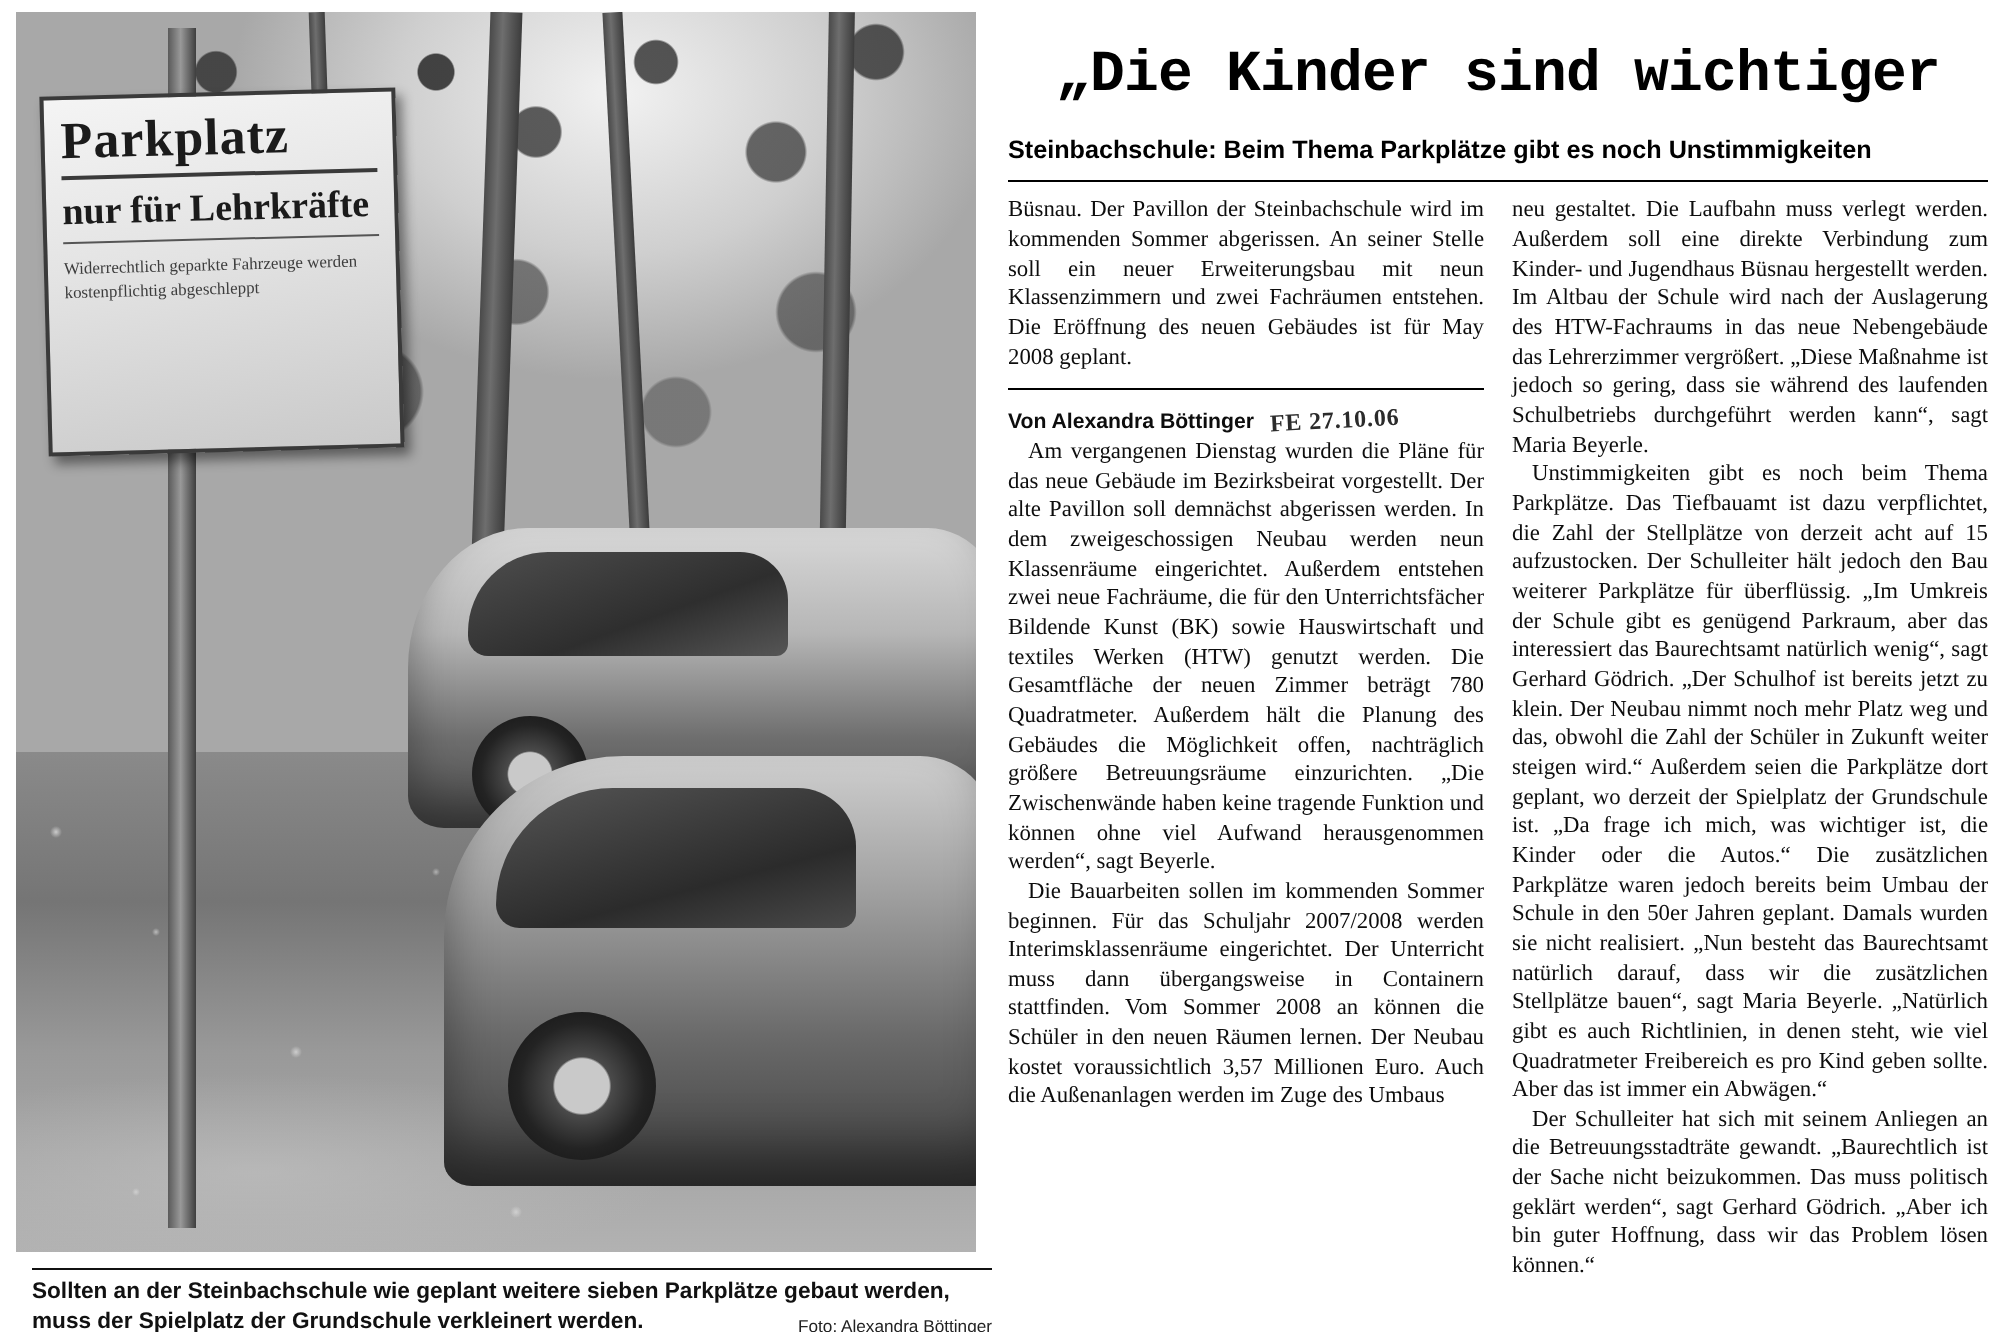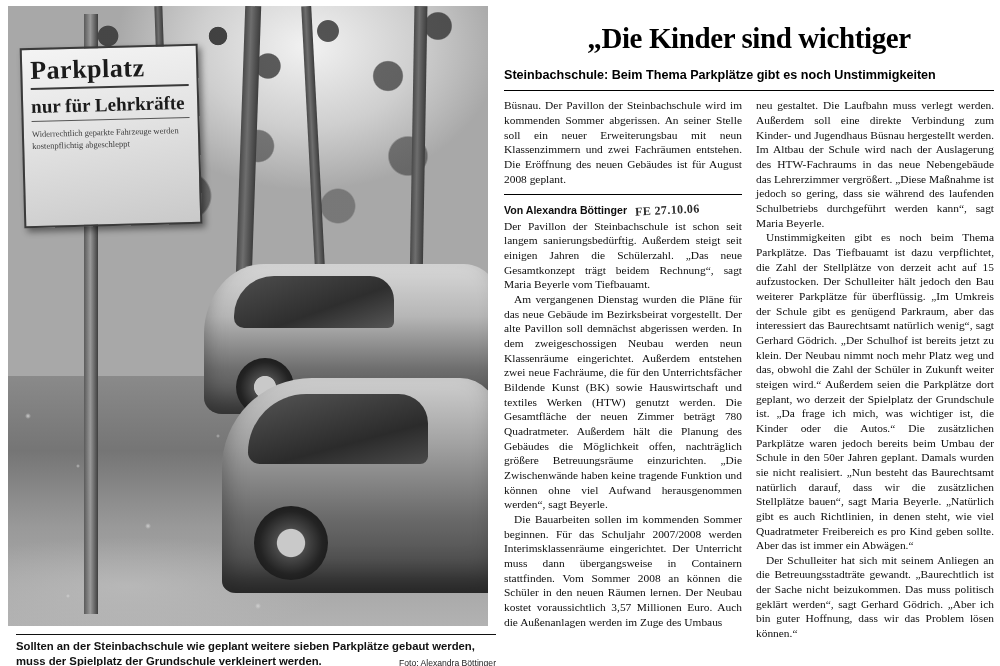--- a/index.html
+++ b/index.html
@@ -189,21 +189,21 @@
   .caption-wrap { position: relative; }
 
   
   .article {
     position: absolute;
     left: 504px;
     top: 10px;
     width: 490px;
   }
   .headline {
-    font-family: Liberation Serif, serif;
+    font-family: Liberation Mono, monospace;
     font-weight: bold;
     font-size: 29px;
     line-height: 1.12;
     text-align: center;
     letter-spacing: -0.4px;
     color: #000;
     margin: 12px 0 0 0;
   }
   .subhead {
     font-family: "Liberation Sans", sans-serif;
@@ -301,28 +301,27 @@
   <div class="article">
     <div class="headline">
       <div>„Die Kinder sind wichtiger</div>
     </div>
     <div class="subhead">Steinbachschule: Beim Thema Parkplätze gibt es noch Unstimmigkeiten</div>
     <hr class="rule">
 
     <div class="cols">
 
       <div class="col">
-        <p class="first lead"><b>Büsnau.</b><span> Der Pavillon der Steinbachschule wird im kommenden Sommer abgerissen. An seiner Stelle soll ein neuer Erweiterungsbau mit neun Klassenzimmern und zwei Fachräumen entstehen. Die Eröffnung des neuen Gebäudes ist für August 2008 geplant.</span></p>
+        <p class="first lead"><b>Büsnau.</b><span> Der Pavillon der Steinbachschule wird im kommenden Sommer abgerissen. An seiner Stelle soll ein neuer Erweiterungsbau mit neun Klassenzimmern und zwei Fachräumen entstehen. Die Eröffnung des neuen Gebäudes ist für May 2008 geplant.</span></p>
 
         <div class="byline">
           <span>Von Alexandra Böttinger</span>
           <span class="stamp">FE 27.10.06</span>
         </div>
 
-        <p class="after-byline first">Der Pavillon der Steinbachschule ist schon seit langem sanierungsbedürftig. Außerdem steigt seit einigen Jahren die Schülerzahl. „Das neue Gesamtkonzept trägt beidem Rechnung“, sagt Maria Beyerle vom Tiefbauamt.</p>
         <p>Am vergangenen Dienstag wurden die Pläne für das neue Gebäude im Bezirksbeirat vorgestellt. Der alte Pavillon soll demnächst abgerissen werden. In dem zweigeschossigen Neubau werden neun Klassenräume eingerichtet. Außerdem entstehen zwei neue Fachräume, die für den Unterrichtsfächer Bildende Kunst (BK) sowie Hauswirtschaft und textiles Werken (HTW) genutzt werden. Die Gesamtfläche der neuen Zimmer beträgt 780 Quadratmeter. Außerdem hält die Planung des Gebäudes die Möglichkeit offen, nachträglich größere Betreuungsräume einzurichten. „Die Zwischenwände haben keine tragende Funktion und können ohne viel Aufwand herausgenommen werden“, sagt Beyerle.</p>
         <p>Die Bauarbeiten sollen im kommenden Sommer beginnen. Für das Schuljahr 2007/2008 werden Interimsklassenräume eingerichtet. Der Unterricht muss dann übergangsweise in Containern stattfinden. Vom Sommer 2008 an können die Schüler in den neuen Räumen lernen. Der Neubau kostet voraussichtlich 3,57 Millionen Euro. Auch die Außenanlagen werden im Zuge des Umbaus</p>
       </div>
 
       <div class="col">
         <p class="first">neu gestaltet. Die Laufbahn muss verlegt werden. Außerdem soll eine direkte Verbindung zum Kinder- und Jugendhaus Büsnau hergestellt werden. Im Altbau der Schule wird nach der Auslagerung des HTW-Fachraums in das neue Nebengebäude das Lehrerzimmer vergrößert. „Diese Maßnahme ist jedoch so gering, dass sie während des laufenden Schulbetriebs durchgeführt werden kann“, sagt Maria Beyerle.</p>
         <p>Unstimmigkeiten gibt es noch beim Thema Parkplätze. Das Tiefbauamt ist dazu verpflichtet, die Zahl der Stellplätze von derzeit acht auf 15 aufzustocken. Der Schulleiter hält jedoch den Bau weiterer Parkplätze für überflüssig. „Im Umkreis der Schule gibt es genügend Parkraum, aber das interessiert das Baurechtsamt natürlich wenig“, sagt Gerhard Gödrich. „Der Schulhof ist bereits jetzt zu klein. Der Neubau nimmt noch mehr Platz weg und das, obwohl die Zahl der Schüler in Zukunft weiter steigen wird.“ Außerdem seien die Parkplätze dort geplant, wo derzeit der Spielplatz der Grundschule ist. „Da frage ich mich, was wichtiger ist, die Kinder oder die Autos.“ Die zusätzlichen Parkplätze waren jedoch bereits beim Umbau der Schule in den 50er Jahren geplant. Damals wurden sie nicht realisiert. „Nun besteht das Baurechtsamt natürlich darauf, dass wir die zusätzlichen Stellplätze bauen“, sagt Maria Beyerle. „Natürlich gibt es auch Richtlinien, in denen steht, wie viel Quadratmeter Freibereich es pro Kind geben sollte. Aber das ist immer ein Abwägen.“</p>
         <p>Der Schulleiter hat sich mit seinem Anliegen an die Betreuungsstadträte gewandt. „Baurechtlich ist der Sache nicht beizukommen. Das muss politisch geklärt werden“, sagt Gerhard Gödrich. „Aber ich bin guter Hoffnung, dass wir das Problem lösen können.“</p>
       </div>
 

